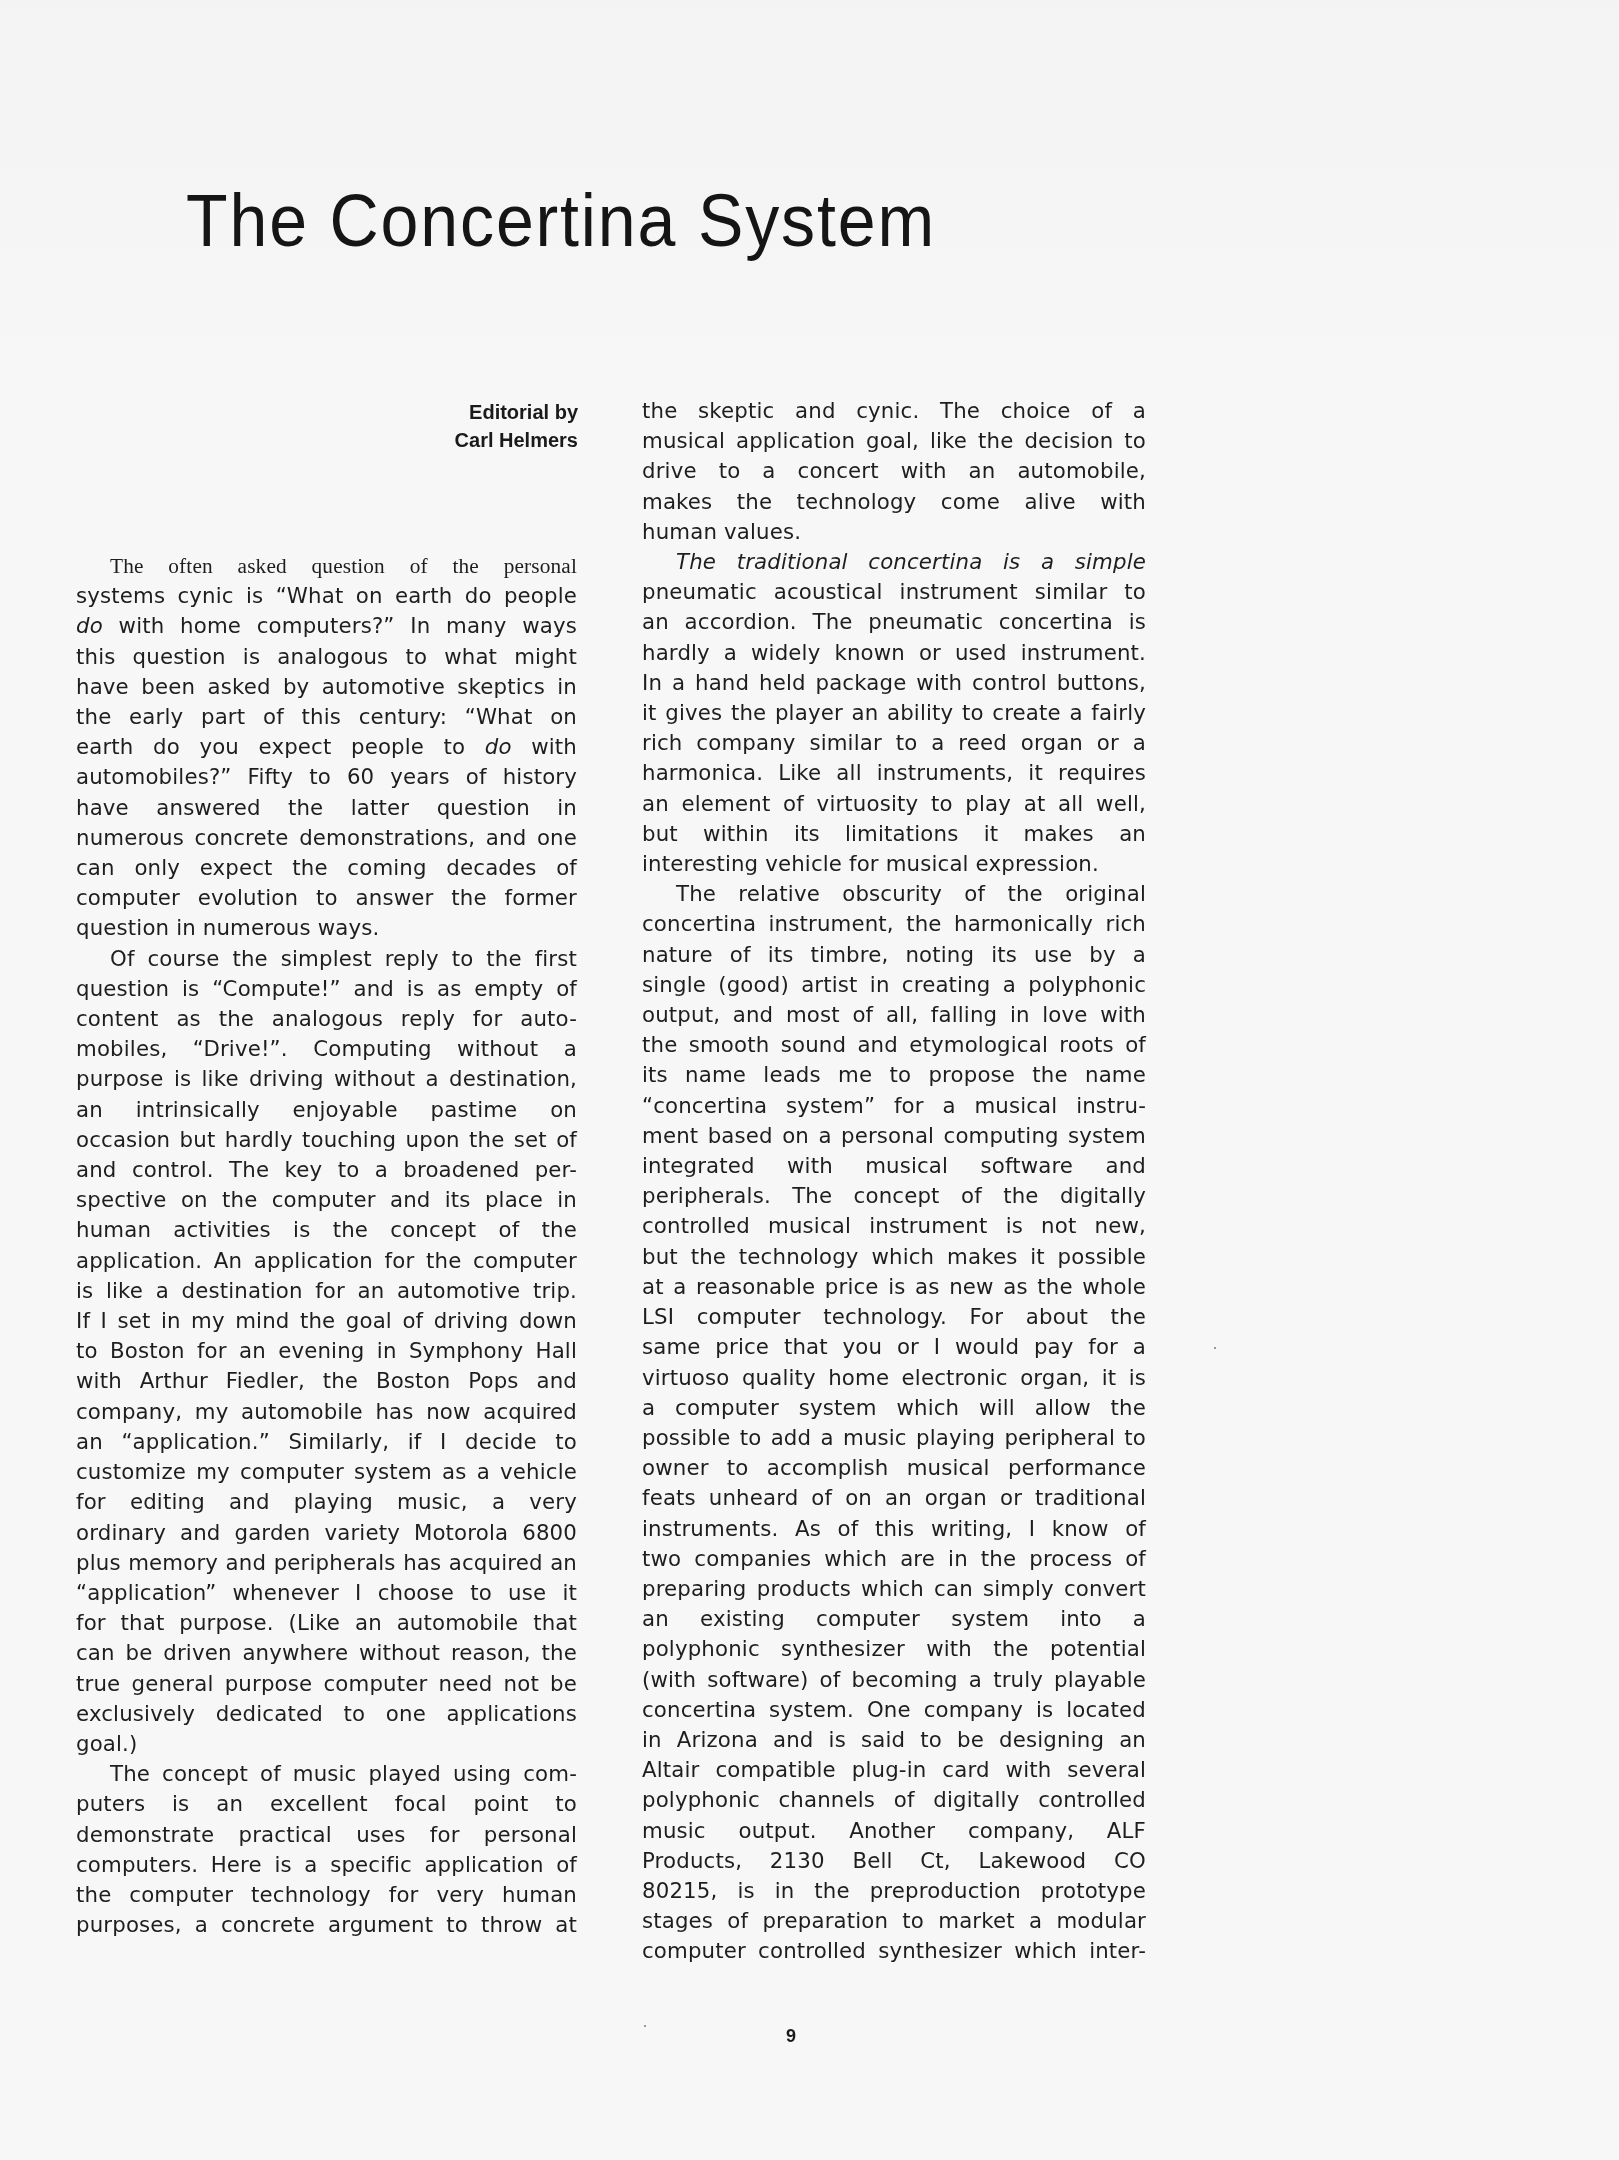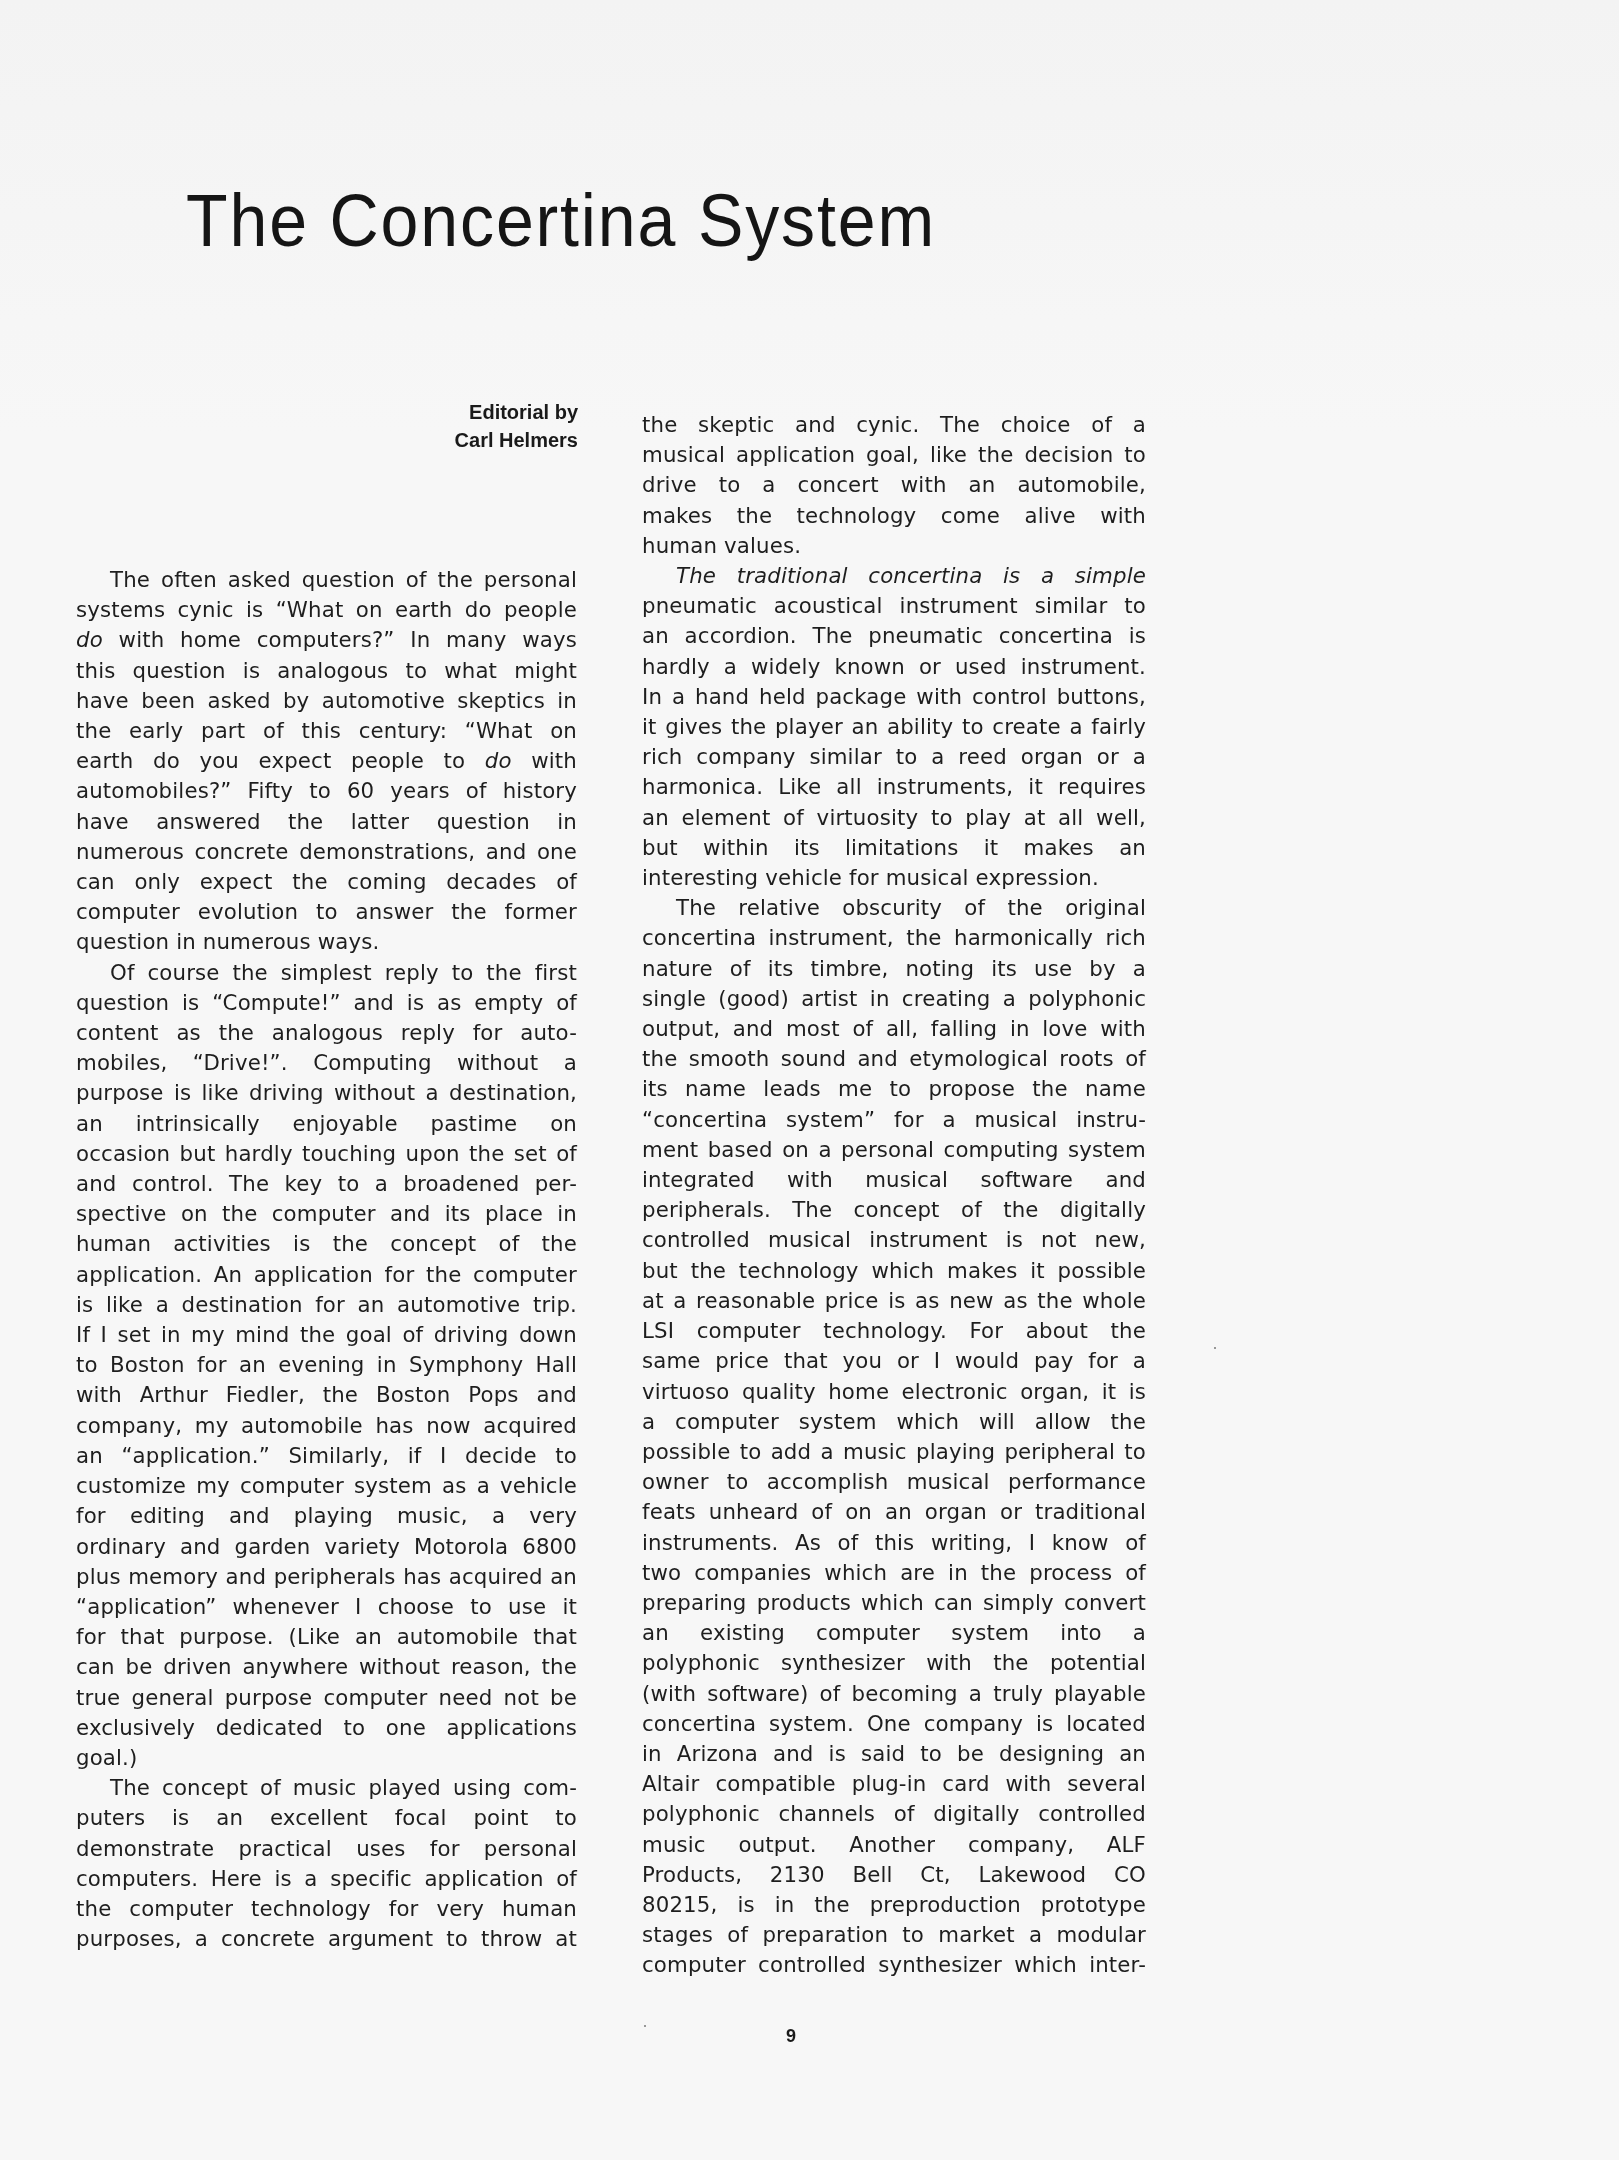--- a/index.html
+++ b/index.html
@@ -47,21 +47,20 @@
   }
   .byline div { white-space: nowrap; }
   .column {
     position: absolute;
     font-family: "DejaVu Sans", "Liberation Sans", sans-serif;
     font-size: 21.3px;
     line-height: 30.2px;
     text-align: justify;
     color: #1e1e1e;
     letter-spacing: 0.15px;
-    margin-top: 14px;
   }
   .col-left {
     left: 76px;
     top: 551px;
     width: 501px;
   }
   .col-right {
     left: 642px;
     top: 396px;
     width: 504px;
@@ -100,21 +99,21 @@
 <div class="page">
 
   <h1 class="title">The Concertina System</h1>
 
   <div class="byline">
     <div>Editorial by</div>
     <div>Carl Helmers</div>
   </div>
 
   <div class="column col-left">
-      <span class="line" style="text-indent: 34px;">The often asked question of the personal</span>
+      <span class="line" style="text-indent: 34px; font-family: Liberation Serif, serif;">The often asked question of the personal</span>
       <span class="line">systems cynic is “What on earth do people</span>
       <span class="line"><em>do</em> with home computers?” In many ways</span>
       <span class="line">this question is analogous to what might</span>
       <span class="line">have been asked by automotive skeptics in</span>
       <span class="line">the early part of this century: “What on</span>
       <span class="line">earth do you expect people to <em>do</em> with</span>
       <span class="line">automobiles?” Fifty to 60 years of history</span>
       <span class="line">have answered the latter question in</span>
       <span class="line">numerous concrete demonstrations, and one</span>
       <span class="line">can only expect the coming decades of</span>

